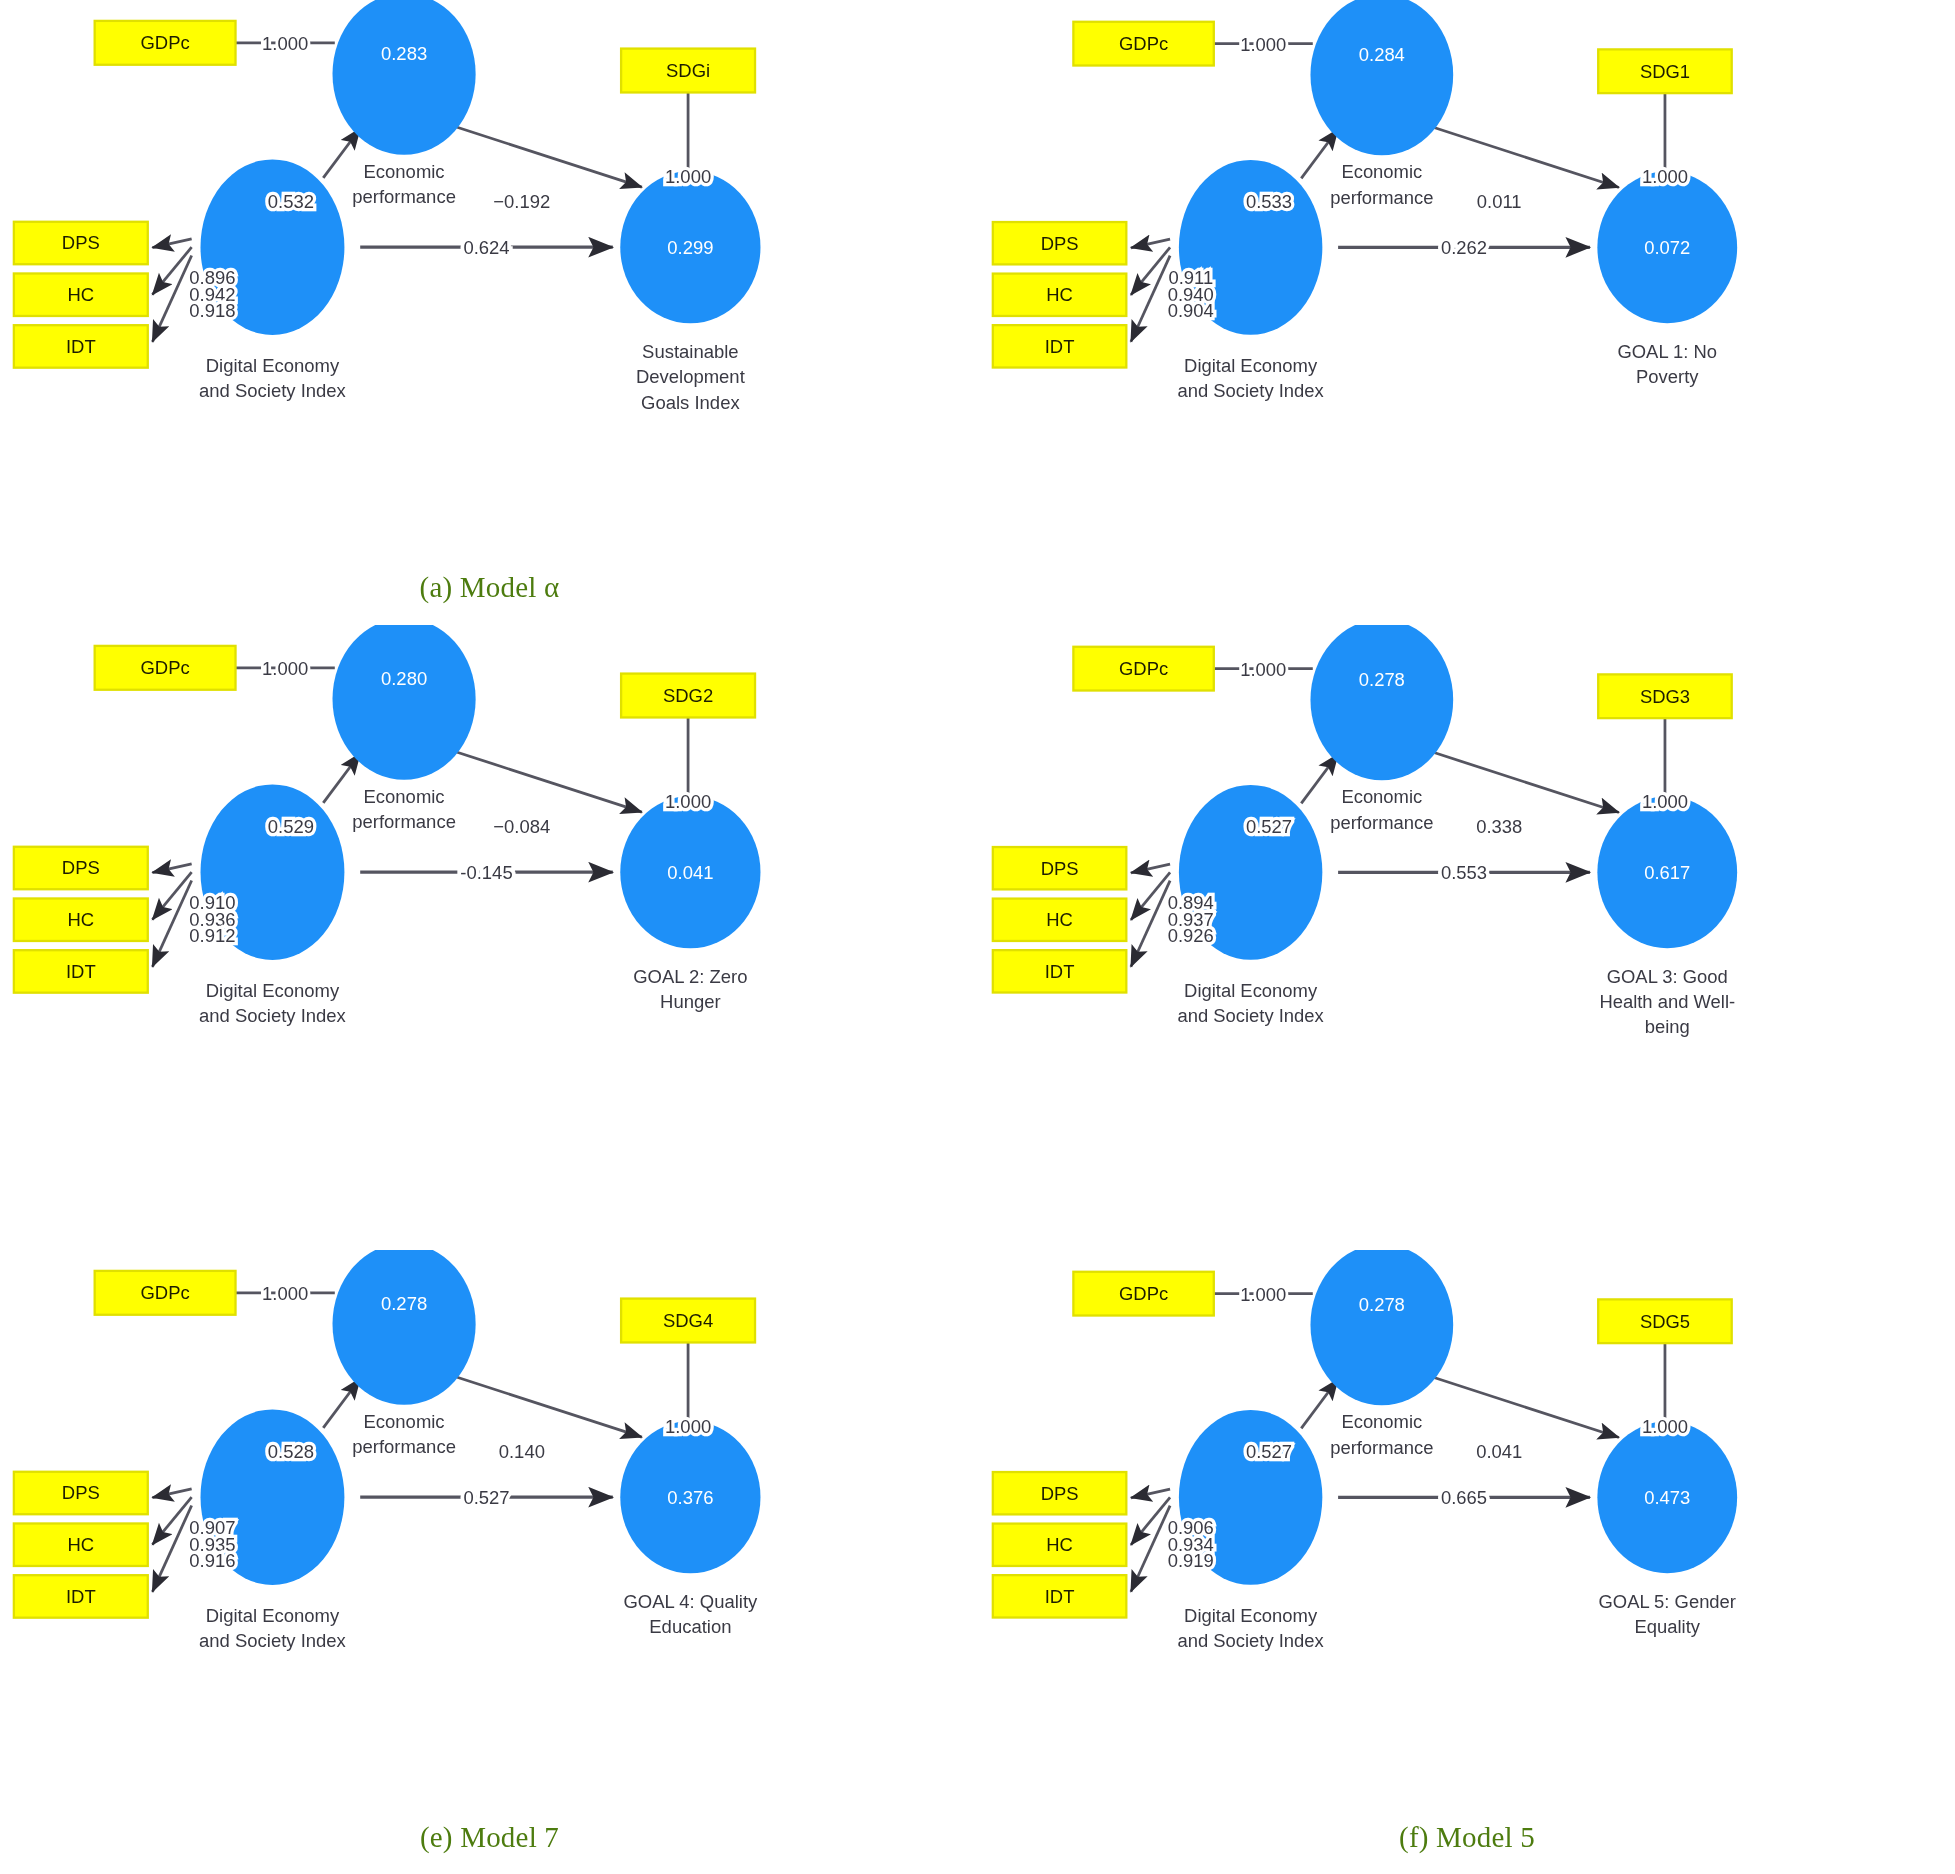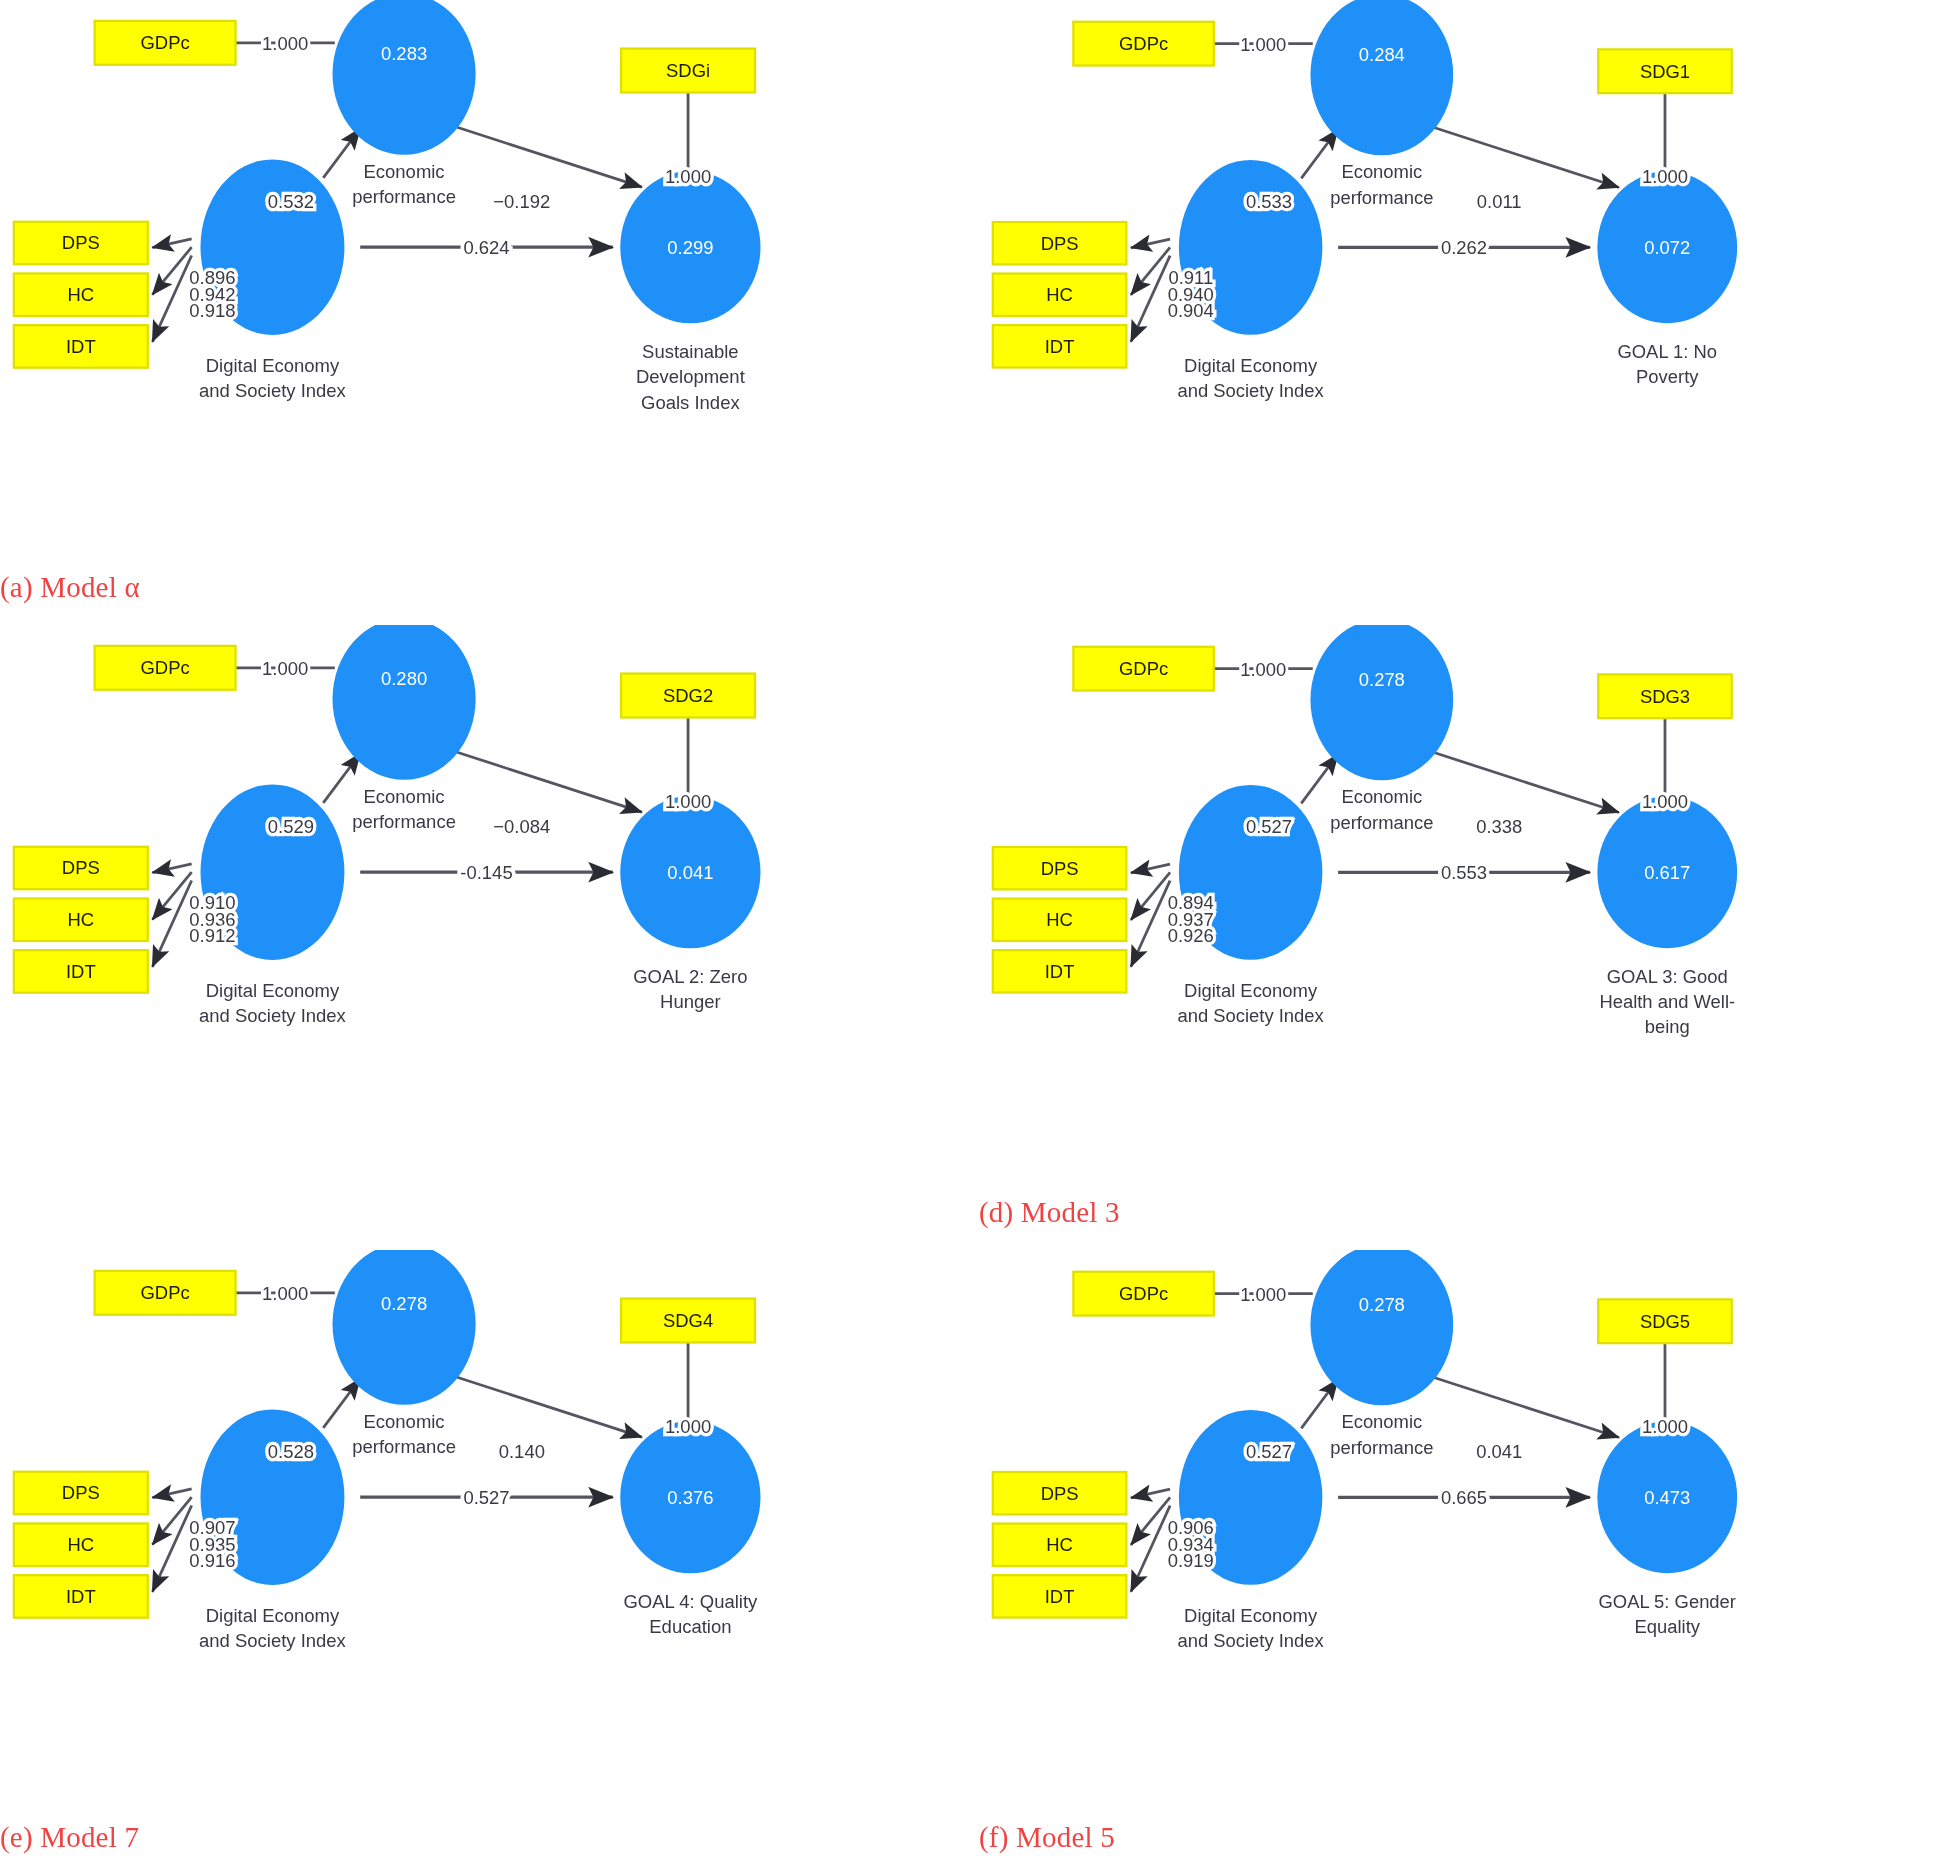--- a/index.html
+++ b/index.html
@@ -12,22 +12,23 @@
     display:grid;
     grid-template-columns:979px 976px;
     grid-template-rows:625px 625px 625px;
     width:1955px;height:1875px;
   }
   .panel{position:relative;overflow:hidden;}
   .panel svg{display:block;width:100%;height:100%;}
 
   .caption{
     position:absolute;left:0;right:0;bottom:21px;
+    text-align:center;
     font-family:"Liberation Serif", serif;
-    font-size:29px;color:#ef4444;
+    font-size:29px;color:#4d7c0f;
     letter-spacing:0.2px;
   }
 
   
   .tx-box{font-family:"Liberation Sans",sans-serif;font-size:40px;fill:#1d1d00;}
   .tx-circle{font-family:"Liberation Sans",sans-serif;font-size:40px;fill:#ffffff;}
   .tx-path{font-family:"Liberation Sans",sans-serif;font-size:40px;fill:#3a3a44;}
   .tx-node{font-family:"Liberation Sans",sans-serif;font-size:40px;fill:#3a3a44;}
 </style>
 </head>
@@ -365,21 +366,20 @@
         </g>
         <text class="tx-path" x="617.5" y="107.5" text-anchor="middle" style="paint-order:stroke;stroke:#ffffff;stroke-width:12px;">1.000</text>
         <text class="tx-path" x="1490" y="395" text-anchor="middle" style="paint-order:stroke;stroke:#ffffff;stroke-width:14px;">1.000</text>
         <text class="tx-path" x="630" y="450" text-anchor="middle" style="paint-order:stroke;stroke:#ffffff;stroke-width:14px;">0.527</text>
         <text class="tx-path" x="1130" y="450" text-anchor="middle" style="paint-order:stroke;stroke:#ffffff;stroke-width:14px;">0.338</text>
         <text class="tx-path" x="1053.5" y="550" text-anchor="middle" style="paint-order:stroke;stroke:#ffffff;stroke-width:16px;">0.553</text>
         <text class="tx-path" x="460" y="614" text-anchor="middle" style="paint-order:stroke;stroke:#ffffff;stroke-width:14px;">0.894</text>
         <text class="tx-path" x="460" y="652" text-anchor="middle" style="paint-order:stroke;stroke:#ffffff;stroke-width:14px;">0.937</text>
         <text class="tx-path" x="460" y="686" text-anchor="middle" style="paint-order:stroke;stroke:#ffffff;stroke-width:14px;">0.926</text>
       </svg>
-      <div class="caption">(d) Model 3</div>
     </div>
     <div class="panel">
       <svg viewBox="0 0 2120 1353" preserveAspectRatio="xMidYMid meet">
         <defs>
           <marker id="ah-4" markerWidth="9" markerHeight="9" refX="7.6" refY="3.2" orient="auto" markerUnits="strokeWidth">
             <path d="M0,0 L8,3.2 L0,6.4 L1.6,3.2 z" fill="#2b2b33"></path>
           </marker>
         </defs>
         <g>
           <line x1="510" y1="92.5" x2="725" y2="92.5" stroke="#555560" stroke-width="6"></line>

